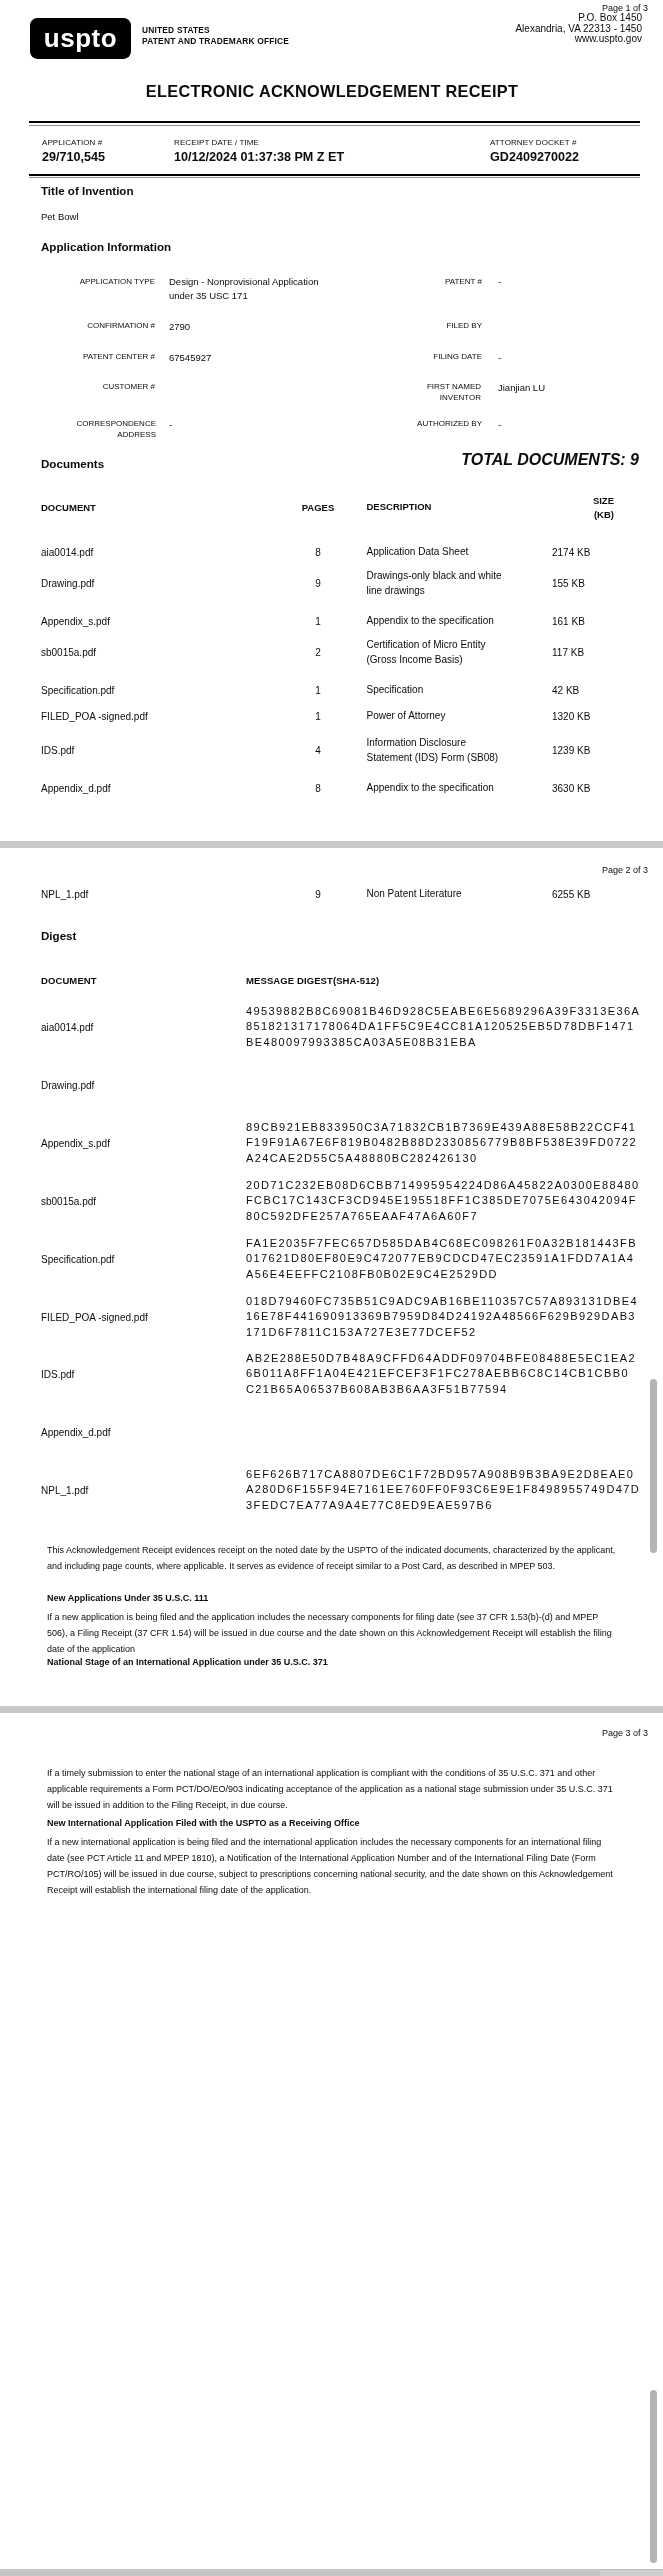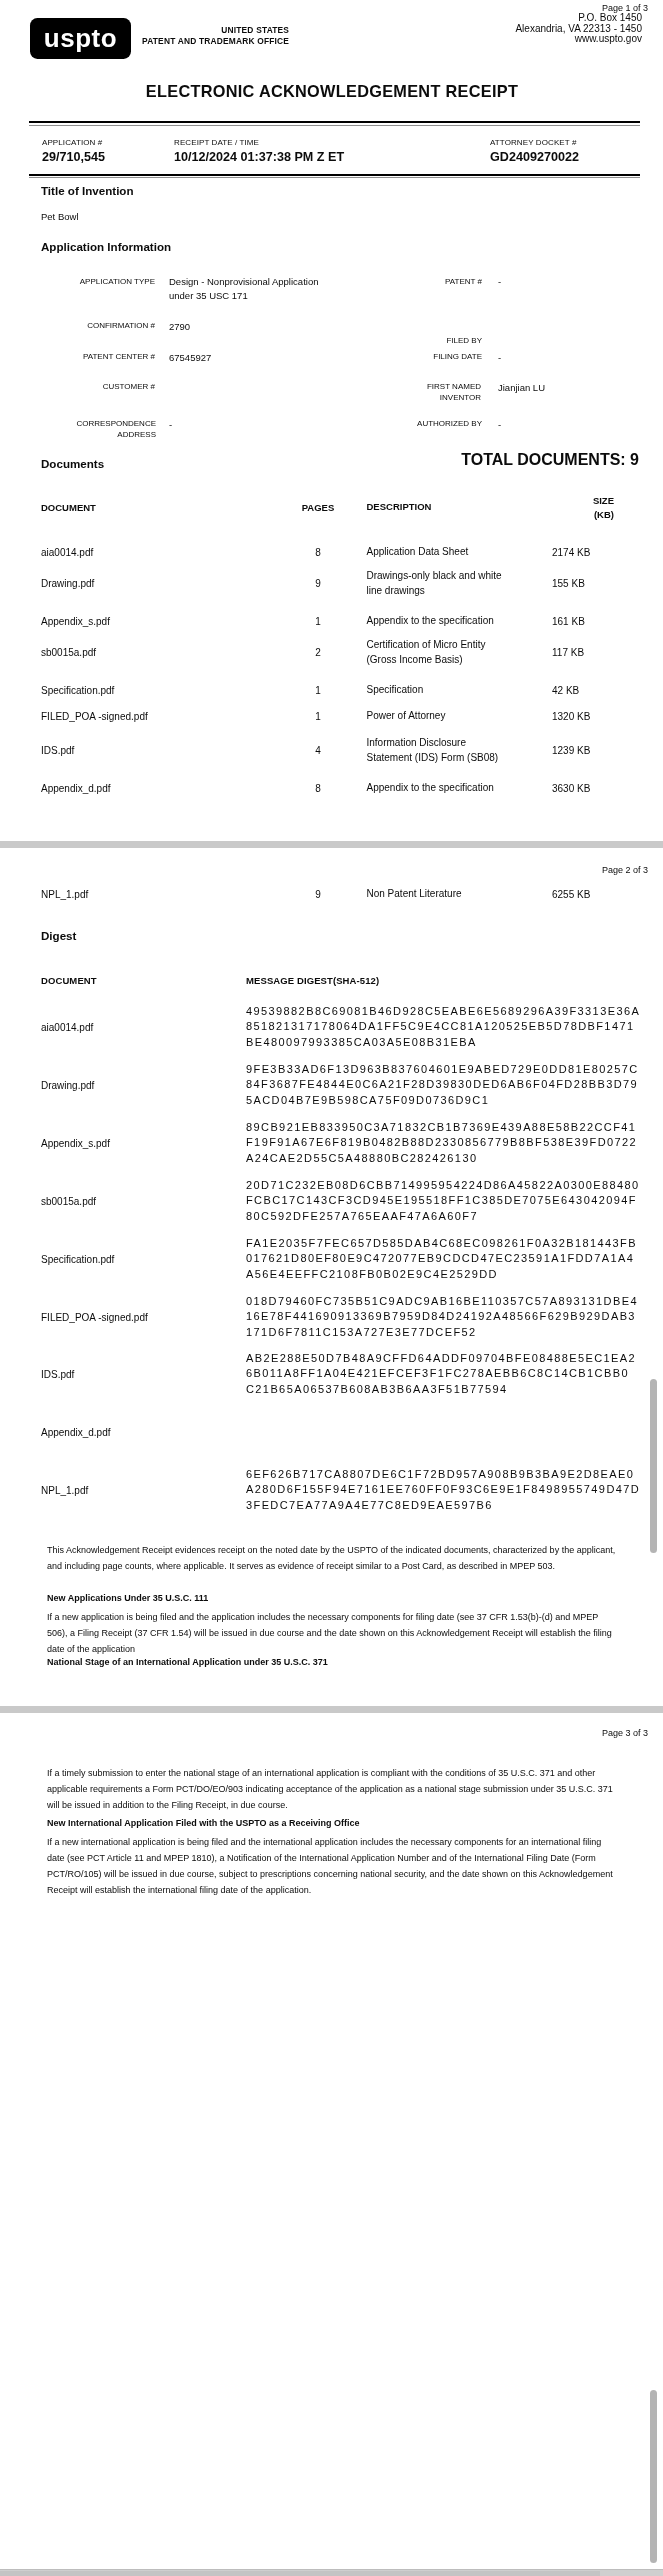--- a/index.html
+++ b/index.html
@@ -1,33 +1,33 @@
 <!DOCTYPE html>
 <html style="font-size:8.4px"><head>
 <meta charset="utf-8">
 <style>
   html,body{margin:0;padding:0;background:#e9e9e9;}
   .sheet{position:relative;width:664px;height:2576px;background:#ffffff;
          font-family:"Liberation Sans","DejaVu Sans",sans-serif;color:#0c0c0c;overflow:hidden;}
   .abs{position:absolute;}
   .right-align{text-align:right;}
-  .bold{font-weight:bold;}
+  .bold{font-weight:bold;font-style:italic;}
 
   
   .page-sep{position:absolute;left:0;width:664px;height:6.8px;background:#c9c9c9;}
   .v-thumb{position:absolute;left:650px;width:6.8px;background:#b4b4b4;border-radius:3.7px;}
   .h-track{position:absolute;left:0;top:2569px;width:664px;height:6.8px;background:#cfcfcf;border-top:0.5px solid #bdbdbd;box-sizing:border-box;}
   .h-thumb{position:absolute;left:0;top:0.5px;width:600px;height:6.3px;background:#c4c4c4;}
 
   
   .page-indicator{font-size:9px;}
   .logo-box{left:30px;top:18.4px;width:101px;height:41px;background:#000;border-radius:7.4px;
             display:flex;align-items:center;justify-content:center;}
   .logo-text{color:#fff;font-size:26px;font-weight:bold;letter-spacing:0.5px;}
-  .org{left:142px;top:25px;font-size:8.4px;font-weight:bold;line-height:10.5px;letter-spacing:0.2px;text-align:right;}
+  .org{left:142px;top:25px;font-size:8.4px;font-weight:bold;line-height:10.5px;letter-spacing:0.2px;}
   .addr{right:22px;top:13px;font-size:10px;line-height:10.5px;text-align:right;}
   .main-title{left:0;top:82px;width:664px;text-align:center;font-size:16.3px;font-weight:bold;letter-spacing:0.3px;}
   .rule{position:absolute;left:29px;right:24px;background:#000;height:1.6px;}
   .rule-echo{position:absolute;left:29px;right:24px;background:#8f8f8f;height:0.5px;}
 
   .small-label{font-size:8px;letter-spacing:0.1px;}
   .receipt-value{font-size:12.6px;font-weight:bold;margin-top:3.2px;}
 
   .section-heading{font-size:11.6px;font-weight:bold;}
   .body-text{font-size:9.5px;}
@@ -108,21 +108,21 @@
   <div class="fld-value" style="left:169px;top:320px;">2790</div>
   <div class="fld-label" style="left:42px;top:352px;width:113px;text-align:right;">PATENT CENTER #</div>
   <div class="fld-value" style="left:169px;top:351px;">67545927</div>
   <div class="fld-label" style="left:42px;top:382px;width:113px;">CUSTOMER #</div>
   <div class="fld-value" style="left:169px;top:381px;"></div>
   <div class="fld-label" style="left:66px;top:419px;width:90px;">CORRESPONDENCE ADDRESS</div>
   <div class="fld-value" style="left:169px;top:418px;">-</div>
 
   <div class="fld-label" style="left:369px;top:277px;width:113px;">PATENT #</div>
   <div class="fld-value" style="left:498px;top:275px;">-</div>
-  <div class="fld-label" style="left:369px;top:321px;width:113px;margin-top:15px;">FILED BY</div>
+  <div class="fld-label" style="left:369px;top:321px;width:113px;">FILED BY</div>
   <div class="fld-value" style="left:498px;top:320px;"></div>
   <div class="fld-label" style="left:369px;top:352px;width:113px;">FILING DATE</div>
   <div class="fld-value" style="left:498px;top:351px;">-</div>
   <div class="fld-label" style="left:413px;top:382px;width:68px;">FIRST NAMED INVENTOR</div>
   <div class="fld-value" style="left:498px;top:381px;">Jianjian LU</div>
   <div class="fld-label" style="left:369px;top:419px;width:113px;">AUTHORIZED BY</div>
   <div class="fld-value" style="left:498px;top:418px;">-</div>
 
   <div class="abs section-heading" style="left:41px;top:457px;">Documents</div>
   <div class="abs bold" style="right:25px;top:451px;font-size:16px;">TOTAL DOCUMENTS: 9</div>
@@ -228,25 +228,20 @@
   <div class="dig-grid" style="top:1004px;height:46px;">
     <div class="c-file">aia0014.pdf</div>
     <div class="c-hex">
         <div>49539882B8C69081B46D928C5EABE6E5689296A39F3313E36A</div>
         <div>851821317178064DA1FF5C9E4CC81A120525EB5D78DBF1471</div>
         <div>BE480097993385CA03A5E08B31EBA</div>
       </div>
   </div>
   <div class="dig-grid" style="top:1062px;height:46px;">
     <div class="c-file">Drawing.pdf</div>
-    <div class="c-hex">
-        <div>9FE3B33AD6F13D963B837604601E9ABED729E0DD81E80257C</div>
-        <div>84F3687FE4844E0C6A21F28D39830DED6AB6F04FD28BB3D79</div>
-        <div>5ACD04B7E9B598CA75F09D0736D9C1</div>
-      </div>
   </div>
   <div class="dig-grid" style="top:1120px;height:46px;">
     <div class="c-file">Appendix_s.pdf</div>
     <div class="c-hex">
         <div>89CB921EB833950C3A71832CB1B7369E439A88E58B22CCF41</div>
         <div>F19F91A67E6F819B0482B88D2330856779B8BF538E39FD0722</div>
         <div>A24CAE2D55C5A48880BC282426130</div>
       </div>
   </div>
   <div class="dig-grid" style="top:1178px;height:46px;">

